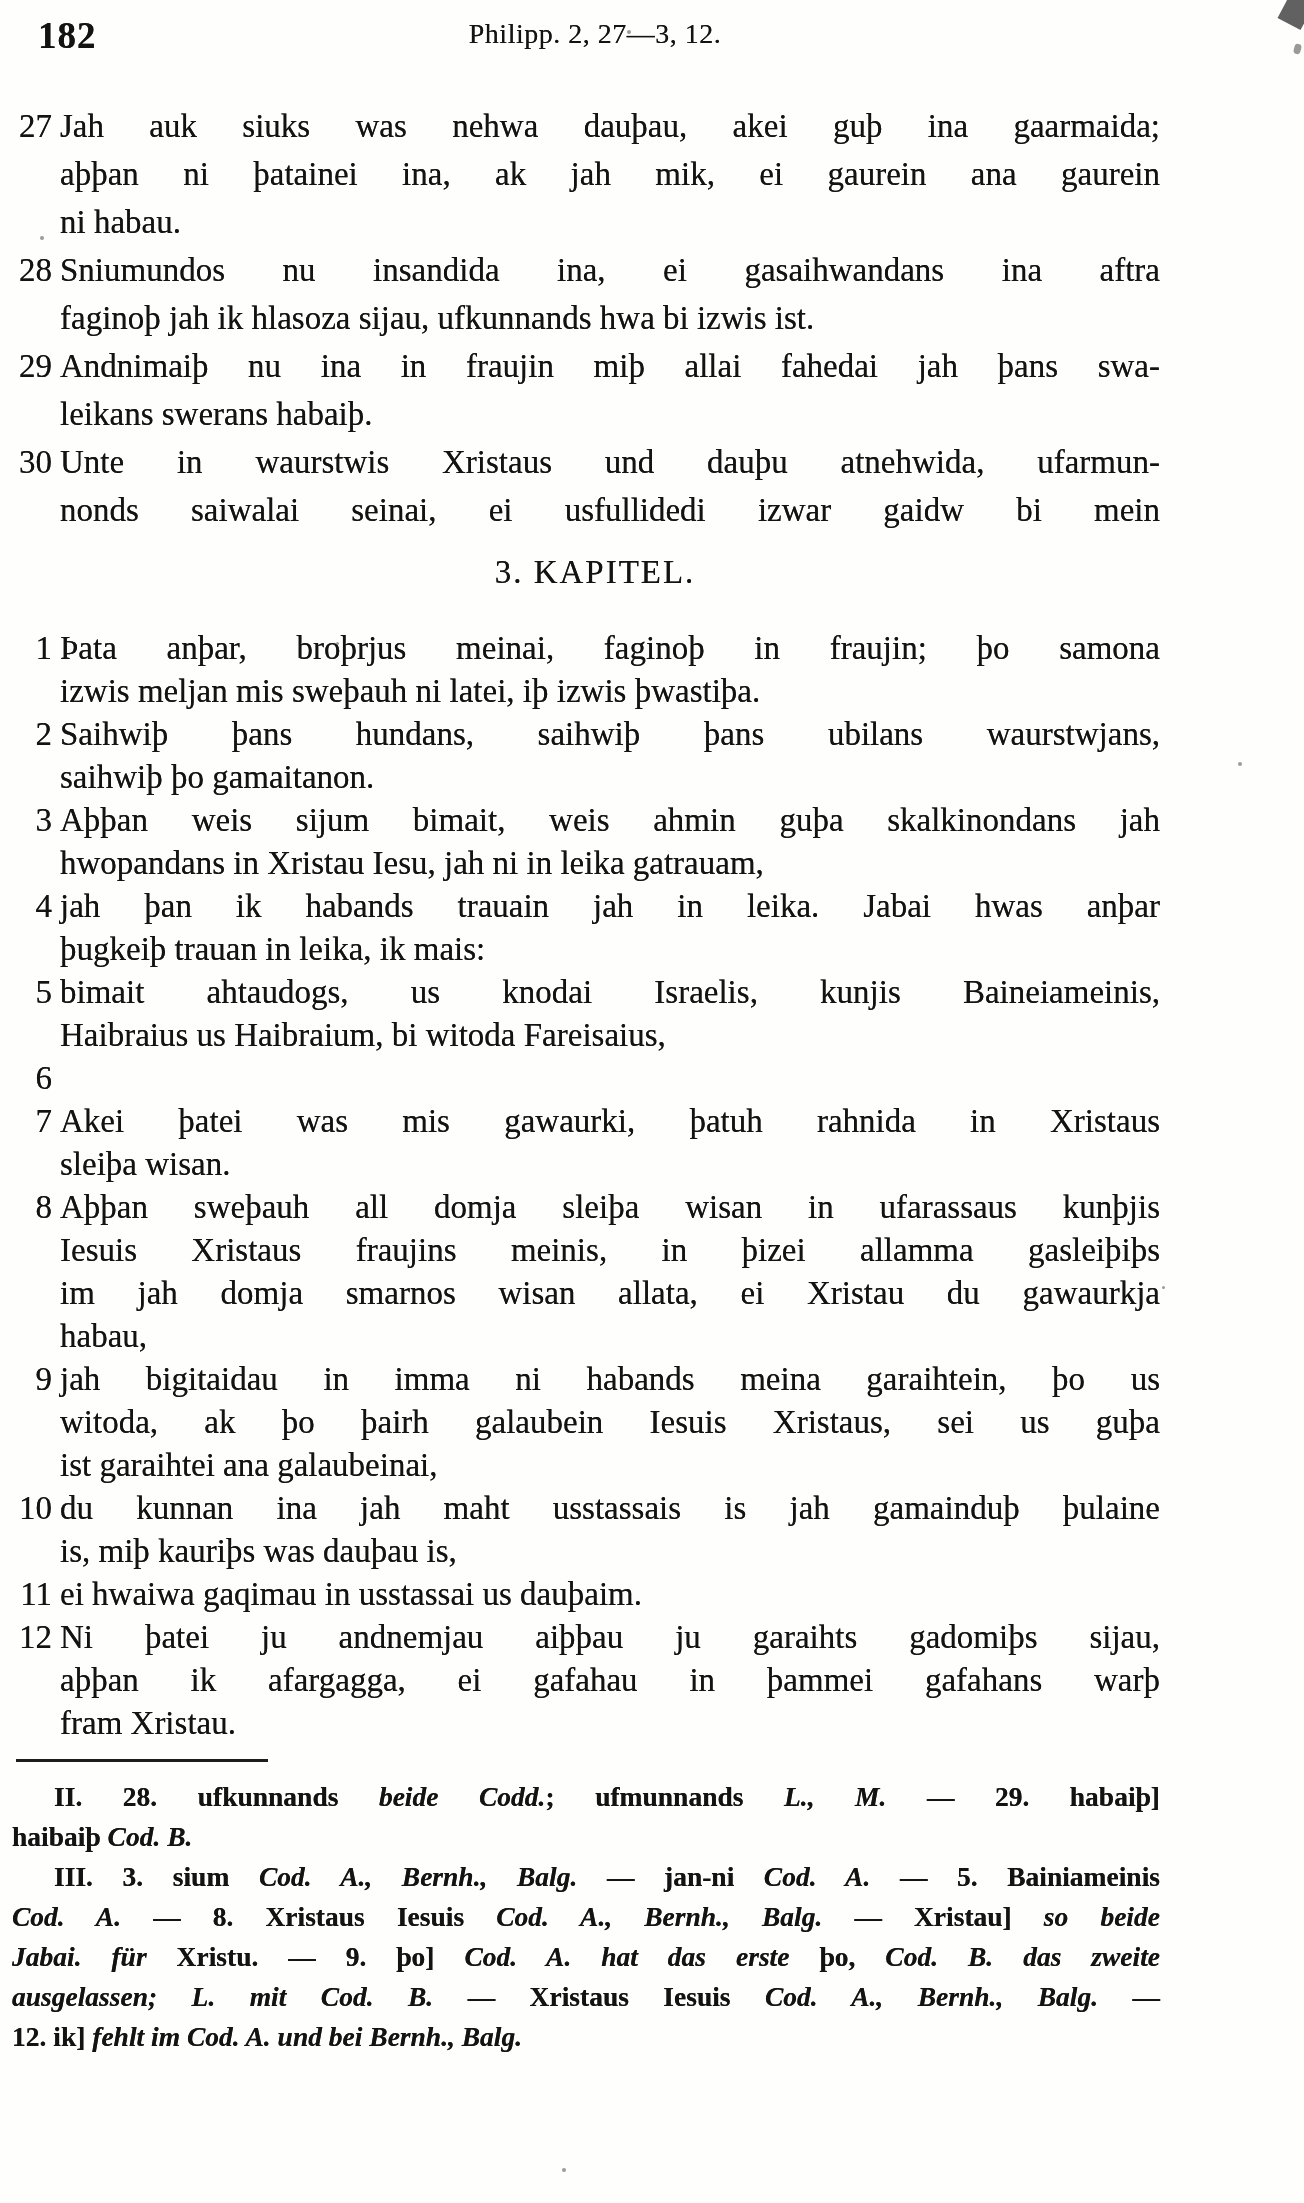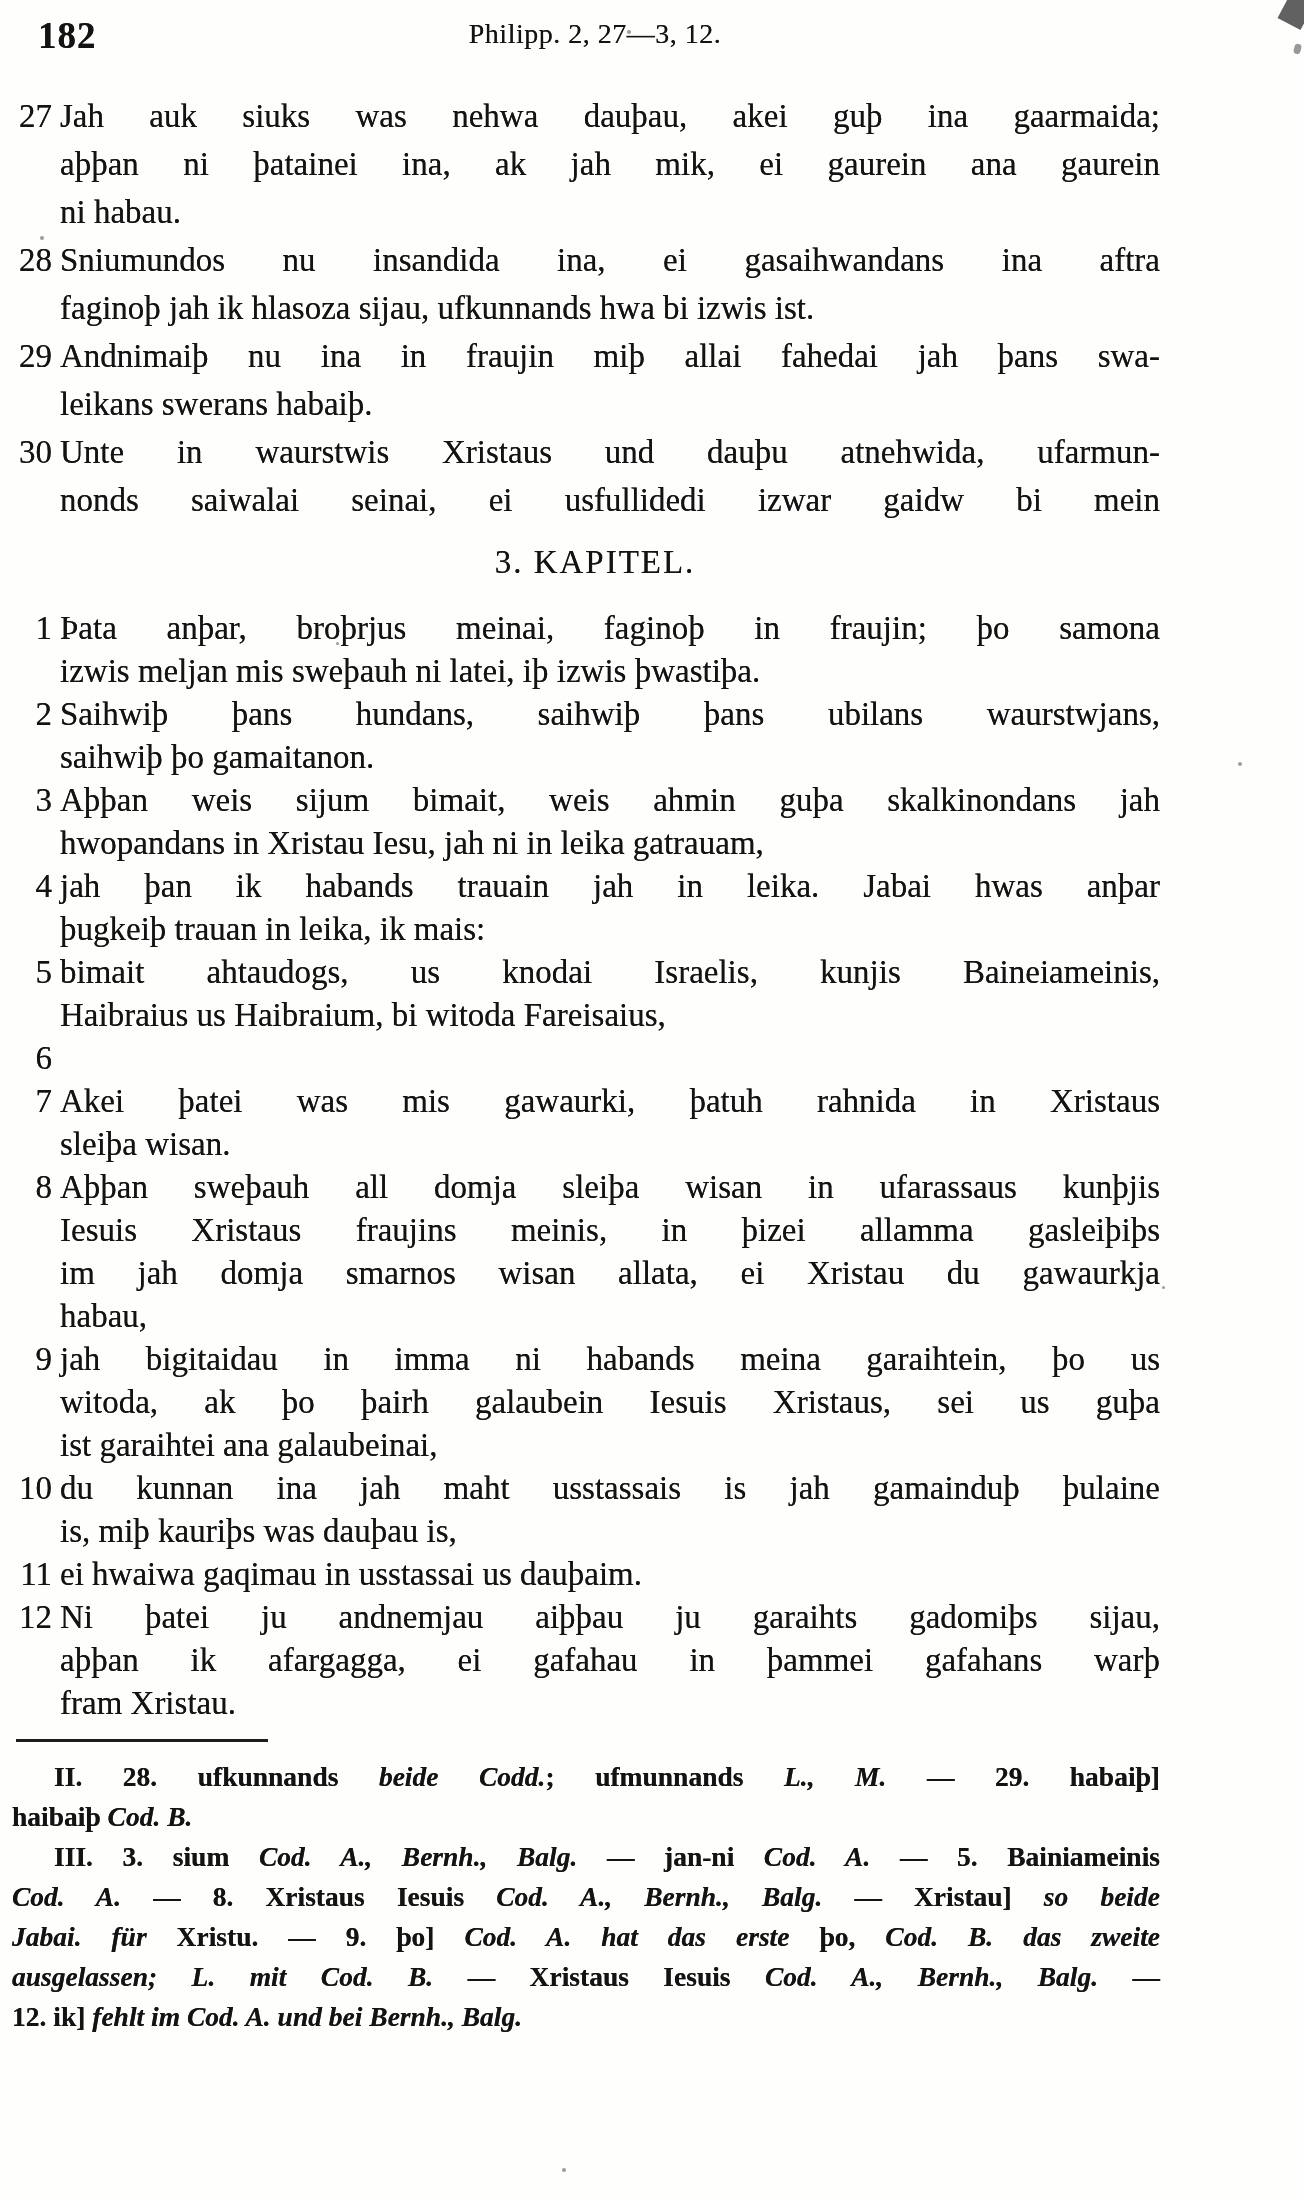--- a/index.html
+++ b/index.html
@@ -7,21 +7,21 @@
     position:relative; width:1304px; height:2203px;
     background:#fefefc; color:#131313; overflow:hidden;
     font-family:"Liberation Serif","DejaVu Serif",serif;
     text-shadow:0 0 0.6px rgba(0,0,0,.75);
   }
   
   .header { position:relative; width:1190px; padding-top:18px; height:48px; text-align:center; }
   .pagenum { position:absolute; left:14px; top:14px; font-size:37px; font-weight:bold; letter-spacing:1px;margin-left:24px; }
   .running { font-size:28px; letter-spacing:0.5px; }
   
-  .verses { margin-top:26px; padding-left:12px; }
+  .verses { margin-top:36px; padding-left:12px; }
   .verse  { display:flex; align-items:flex-start; }
   .vnum   { width:40px; flex:0 0 40px; text-align:right; font-size:33px; line-height:48px; }
   .vtext  { margin-left:8px; width:1100px; flex:0 0 1100px; font-size:33px; line-height:48px; }
   .ch3 .vnum, .ch3 .vtext { line-height:43px; }
   .vline.jl { text-align:justify; text-align-last:justify; }
   .vline.ll { text-align:left; }
   
   .kapitel { width:1190px; text-align:center; font-size:33px; letter-spacing:2px;
              margin-top:20px; margin-bottom:22px; }
   

